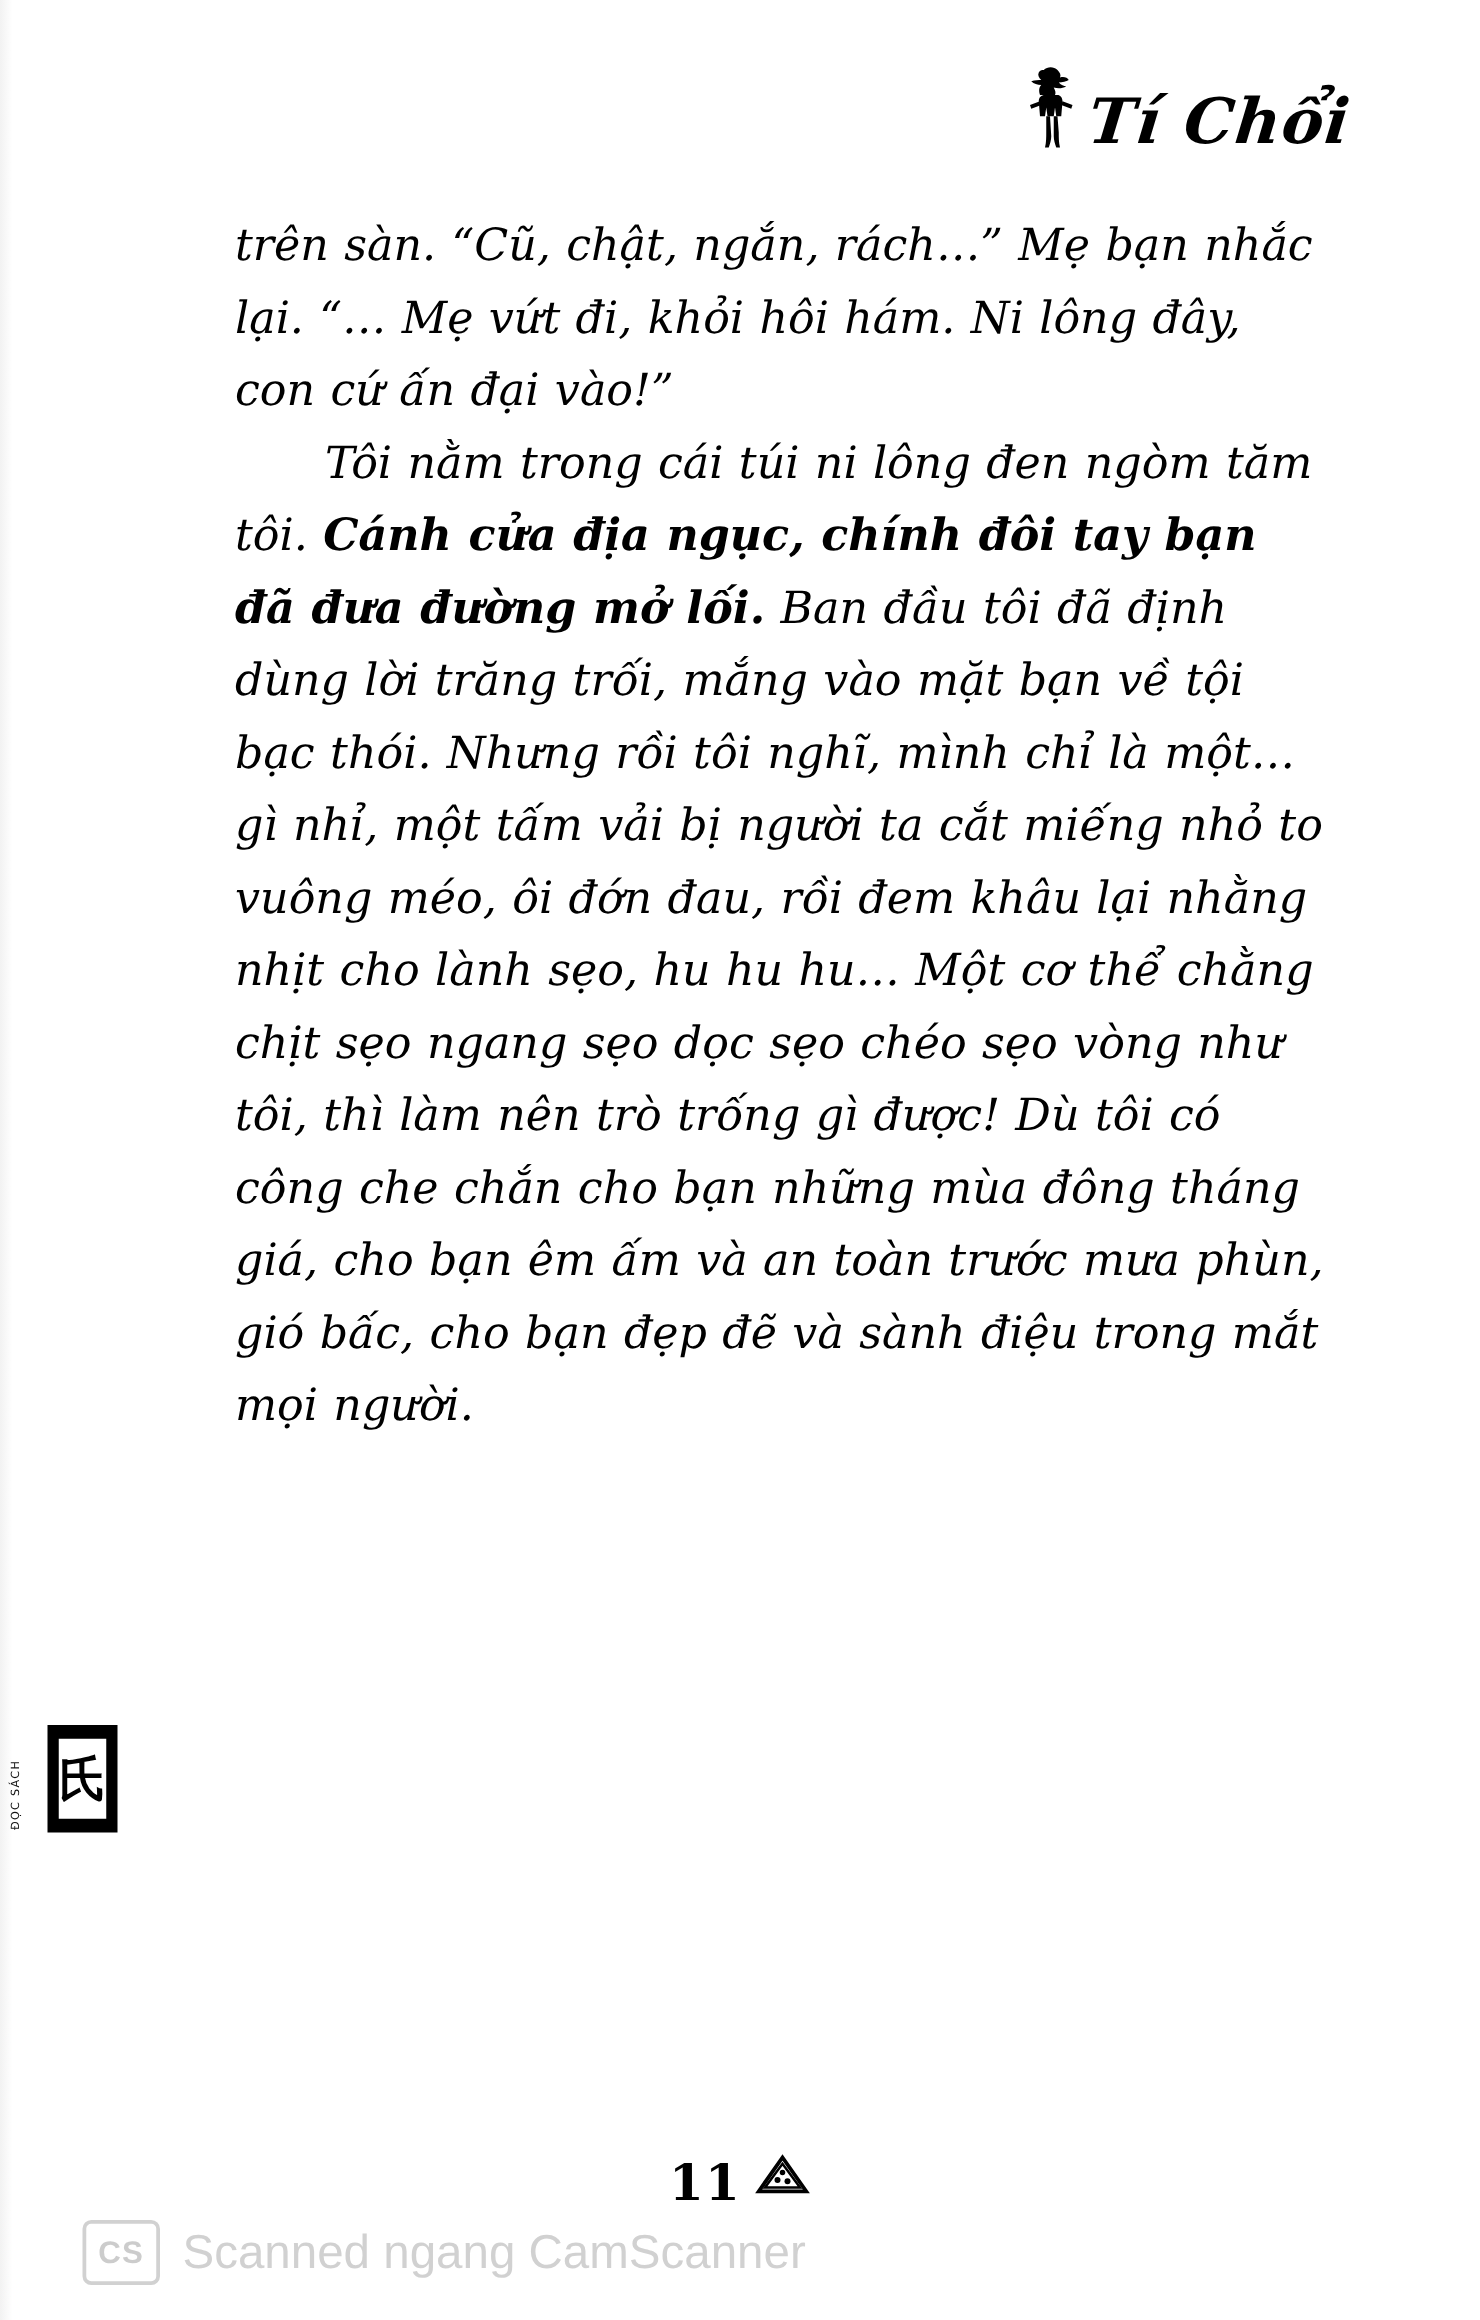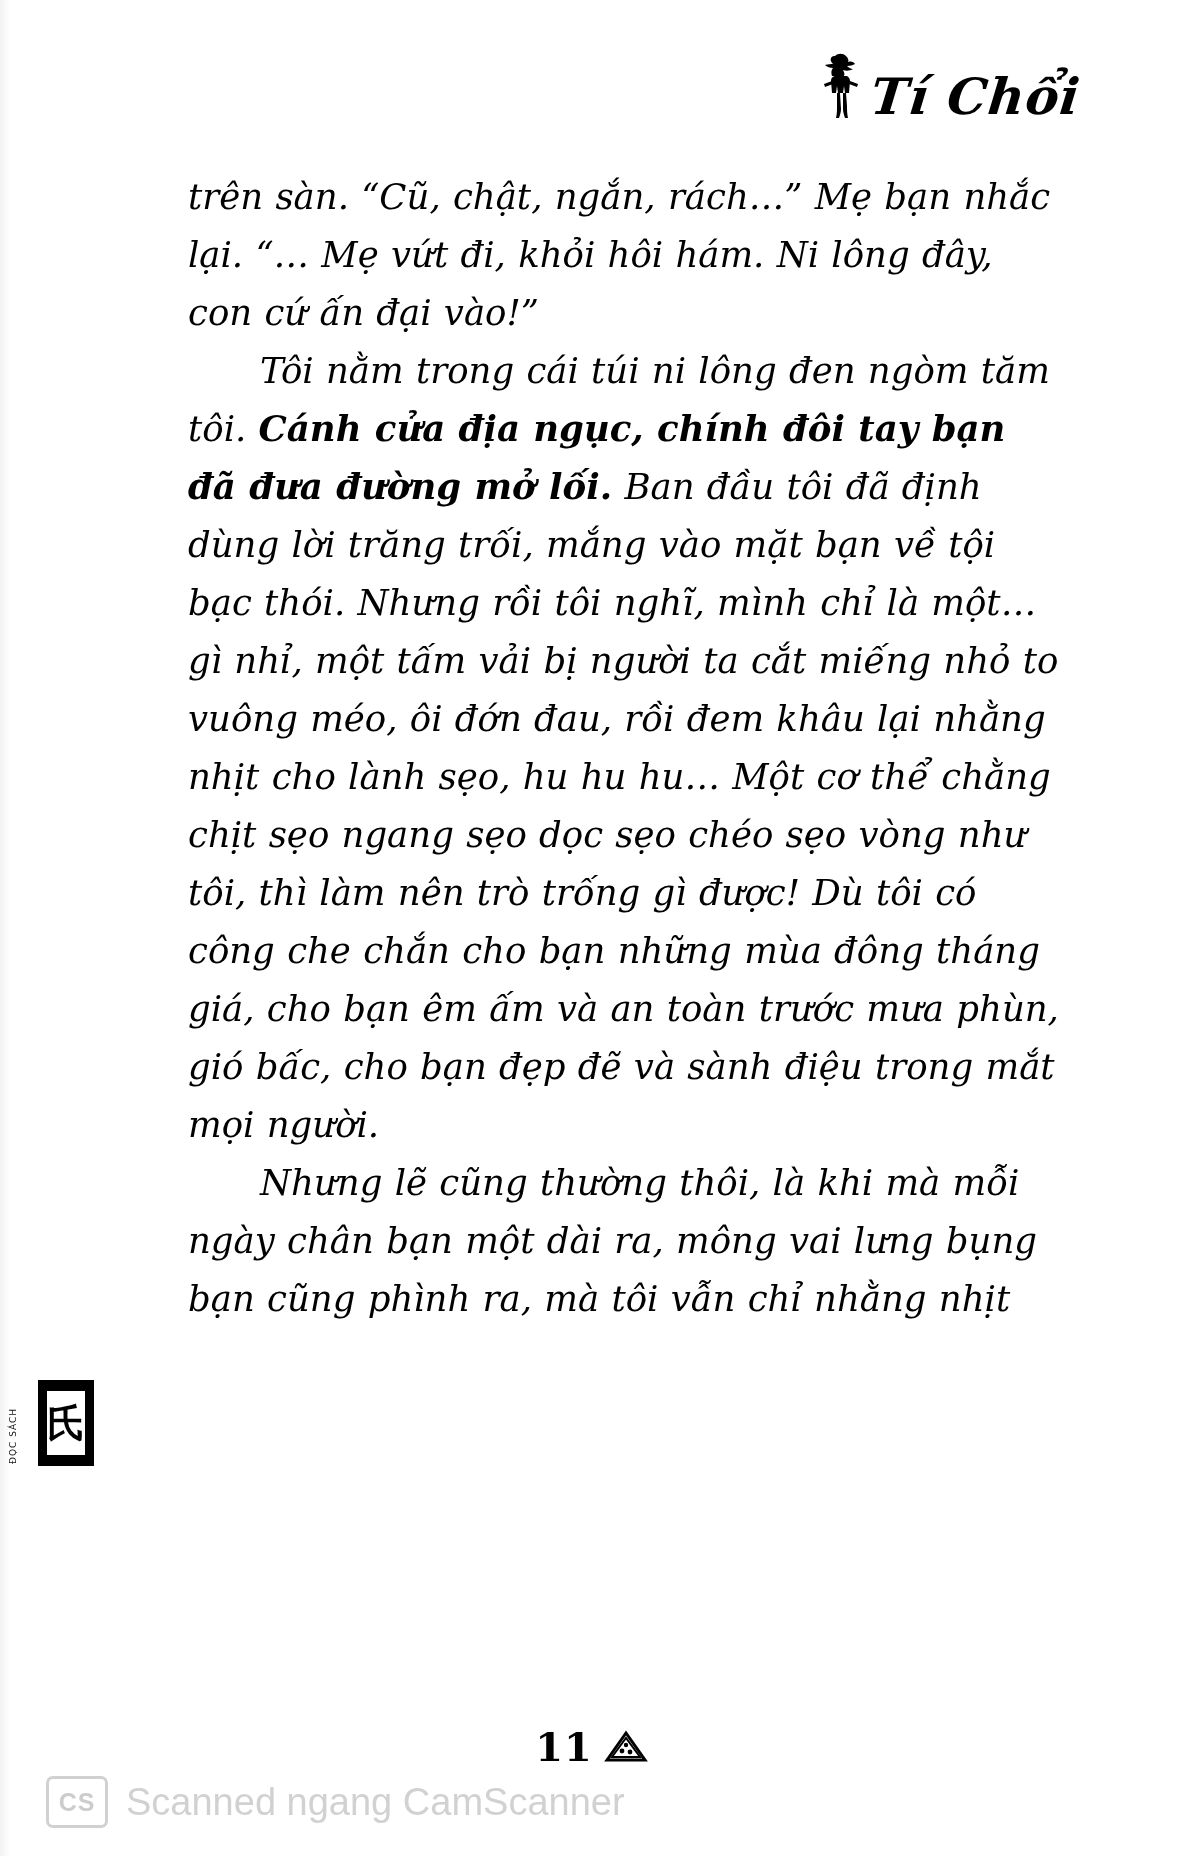--- a/index.html
+++ b/index.html
@@ -72,21 +72,20 @@
   }
 
   
   .folio {
     position: absolute;
     left: 0;
     right: 0;
     bottom: 86px;
     display: flex;
     justify-content: center;
-    align-items: center;
     gap: 10px;
     margin-top: 28px;
   }
   .folio-number {
     font-family: "DejaVu Serif", serif;
     font-size: 40px;
     font-weight: bold;
     color: #000000;
     letter-spacing: 1px;
   }
@@ -152,20 +151,21 @@
     border: 3px solid #9a9a9a;
     border-radius: 7px;
     display: flex;
     align-items: center;
     justify-content: center;
     font-family: "Liberation Sans", sans-serif;
     font-size: 25px;
     font-weight: bold;
     color: #8f8f8f;
     letter-spacing: 1px;
+    margin-left: 20px;
   }
   .wm-text {
     font-family: "Liberation Sans", sans-serif;
     font-size: 38px;
     color: #9a9a9a;
     white-space: nowrap;
   }
 
   
   .edge-left {
@@ -197,21 +197,20 @@
         </g>
       </svg>
     </span>
     <span class="header-title">Tí Chổi</span>
   </div>
 
   <div class="content">
 
   <p class="para"><span>trên sàn. “Cũ, chật, ngắn, rách…” Mẹ bạn nhắc lại. “… Mẹ vứt đi, khỏi hôi hám. Ni lông đây, con cứ ấn đại vào!”</span></p>
       <p class="para indent"><span>Tôi nằm trong cái túi ni lông đen ngòm tăm tôi. </span><b>Cánh cửa địa ngục, chính đôi tay bạn đã đưa đường mở lối.</b><span> Ban đầu tôi đã định dùng lời trăng trối, mắng vào mặt bạn về tội bạc thói. Nhưng rồi tôi nghĩ, mình chỉ là một… gì nhỉ, một tấm vải bị người ta cắt miếng nhỏ to vuông méo, ôi đớn đau, rồi đem khâu lại nhằng nhịt cho lành sẹo, hu hu hu… Một cơ thể chằng chịt sẹo ngang sẹo dọc sẹo chéo sẹo vòng như tôi, thì làm nên trò trống gì được! Dù tôi có công che chắn cho bạn những mùa đông tháng giá, cho bạn êm ấm và an toàn trước mưa phùn, gió bấc, cho bạn đẹp đẽ và sành điệu trong mắt mọi người.</span></p>
-      <p class="para indent"><span>Nhưng lẽ cũng thường thôi, là khi mà mỗi ngày chân bạn một dài ra, mông vai lưng bụng bạn cũng phình ra, mà tôi vẫn chỉ nhằng nhịt</span></p>
     </div>
 
   <div class="emblem">
     <div class="emblem-inner">
       <span class="emblem-glyph">氏</span>
     </div>
   </div>
   <div class="emblem-caption">ĐỌC SÁCH</div>
 
   <div class="folio">

